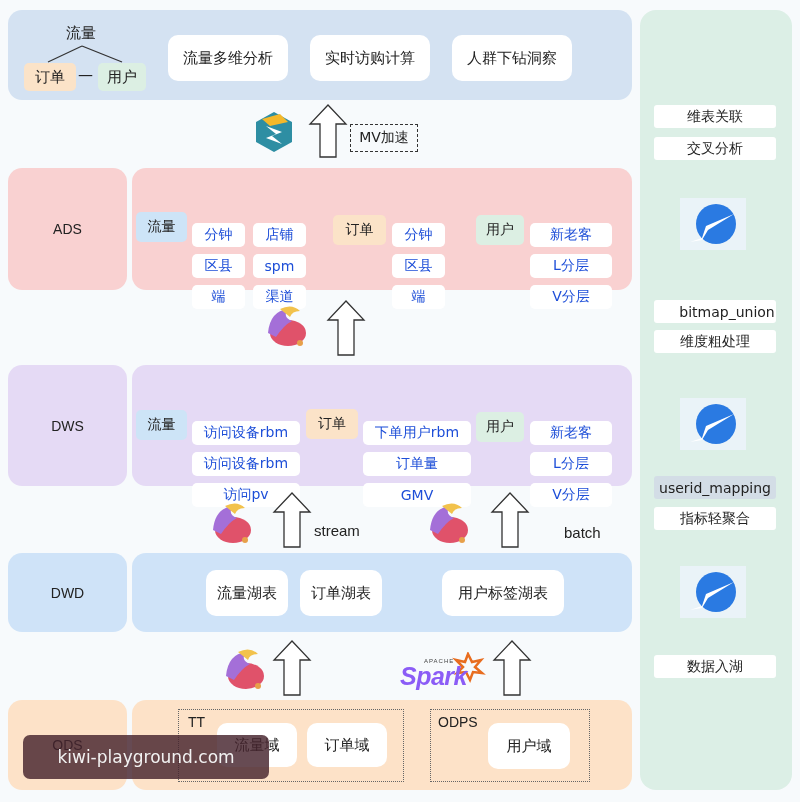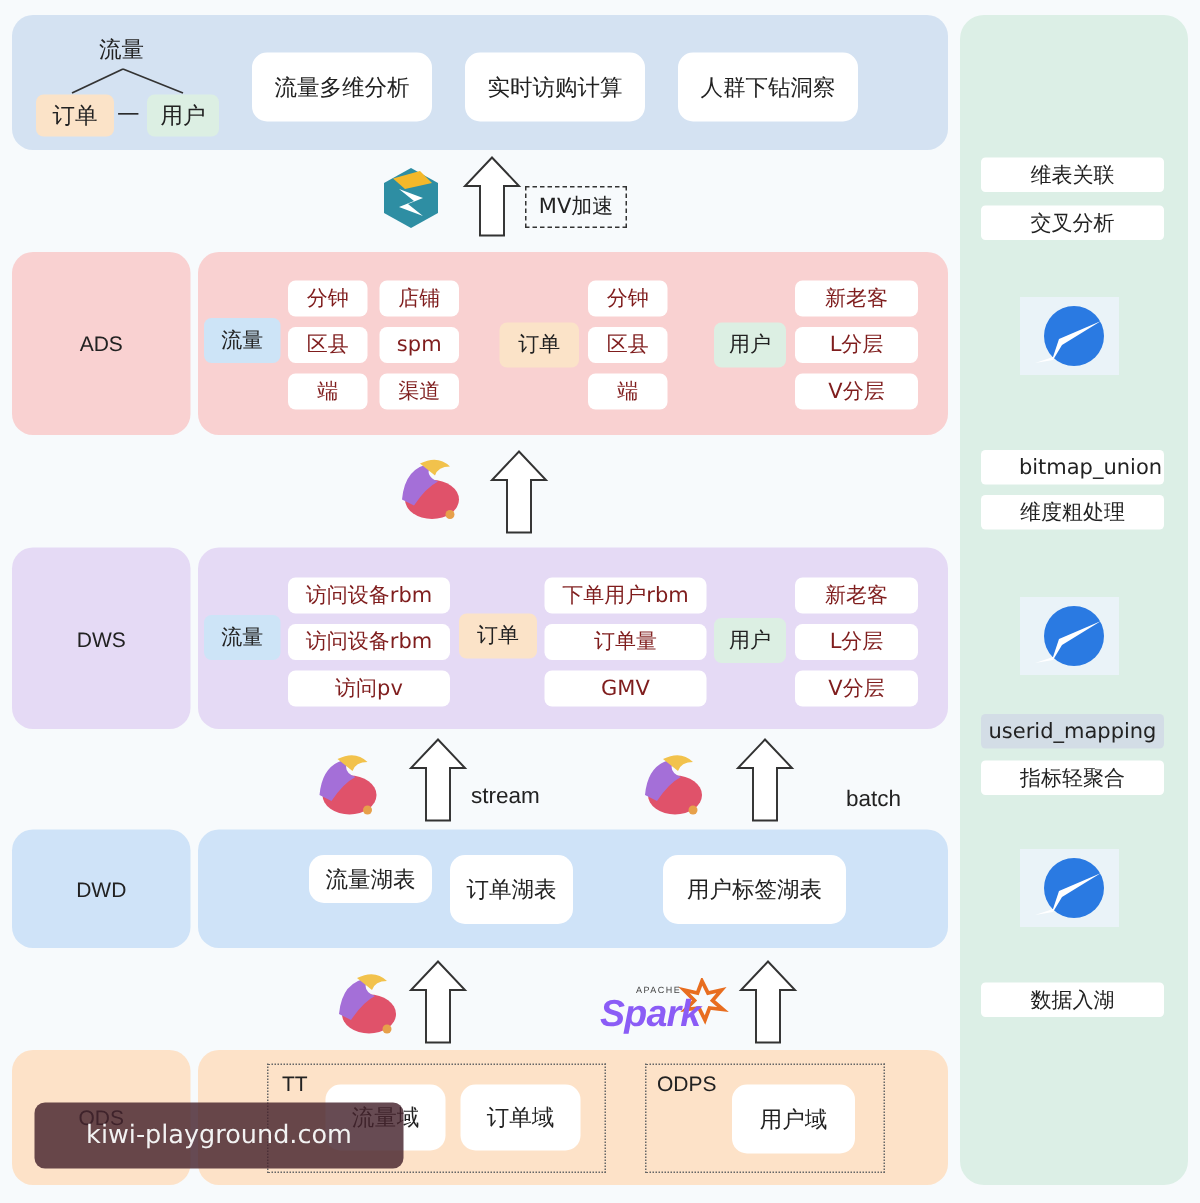--- a/index.html
+++ b/index.html
@@ -1,20 +1,20 @@
 <!DOCTYPE html>
 <html><head>
 <meta charset="utf-8">
 <style>
   * { box-sizing: border-box; margin: 0; padding: 0; }
   html, body { width: 800px; height: 802px; background: #f7fafc; overflow: hidden; }
   body { position: relative; font-family: "DejaVu Sans", "Liberation Sans", sans-serif; color: #222; }
   .abs { position: absolute; }
   .panel { position: absolute; border-radius: 14px; }
-  .chip { position: absolute; background: #fff; border-radius: 5px; font-size: 14px; display: flex; align-items: center; justify-content: center; white-space: nowrap; color: #7f1d1d; }
+  .chip { position: absolute; background: #fff; border-radius: 5px; font-size: 14px; display: flex; align-items: center; justify-content: center; white-space: nowrap; color: #1d4ed8; margin-top: 36px; }
   .tag { position: absolute; border-radius: 5px; font-size: 14px; display: flex; align-items: center; justify-content: center; white-space: nowrap; color: #222; }
   .label { position: absolute; font-size: 14px; white-space: nowrap; color: #222; }
   .layer-label { position: absolute; display: flex; align-items: center; justify-content: center; font-size: 14px; font-family: "Liberation Sans", sans-serif; color: #222; }
   .big-chip { position: absolute; background: #fff; border-radius: 10px; font-size: 15px; display: flex; align-items: center; justify-content: center; white-space: nowrap; color: #222; }
   .side-chip { position: absolute; left: 654px; width: 122px; height: 23px; background: #fff; border-radius: 3px; font-size: 14px; display: flex; align-items: center; justify-content: center; color: #222; white-space: nowrap; }
   .arrow { position: absolute; }
   .dotted { position: absolute; border: 1.5px dotted #666; }
   .watermark { position: absolute; left: 23px; top: 735px; width: 246px; height: 44px; background: rgba(70,35,45,0.82); border-radius: 7px; color: #f2f2f2; font-size: 17px; display: flex; align-items: center; justify-content: center; font-family: "DejaVu Sans", sans-serif; }
 </style>
 </head>
@@ -158,21 +158,21 @@
 </div>
 <svg class="arrow" style="left:490px; top:492px;" width="40" height="56" viewBox="0 0 40 56">
   <polygon points="20,1 38,20 28,20 28,55 12,55 12,20 2,20" fill="#fff" stroke="#333" stroke-width="1.3"></polygon>
 </svg>
 <div class="label" style="left:532px; top:524px; font-family:'Liberation Sans', sans-serif; font-size:15px;margin-left:32px;">batch</div>
 
 <div class="panel" style="left:8px; top:553px; width:119px; height:79px; background:#cfe3f8;"></div>
 <div class="layer-label" style="left:8px; top:553px; width:119px; height:79px;">DWD</div>
 <div class="panel" style="left:132px; top:553px; width:500px; height:79px; background:#cfe3f8;"></div>
 
-<div class="big-chip" style="left:206px; top:570px; width:82px; height:32px;">流量湖表</div>
+<div class="big-chip" style="left:206px; top:570px; width:82px; height:46px;">流量湖表</div>
 <div class="big-chip" style="left:300px; top:570px; width:82px; height:46px;">订单湖表</div>
 <div class="big-chip" style="left:442px; top:570px; width:122px; height:46px;">用户标签湖表</div>
 
 <div class="abs" style="left:220px; top:646px; width:48px; height:46px;">
   <svg width="48" height="46" viewBox="0 0 48 46">
     <ellipse cx="26" cy="30" rx="18" ry="13" fill="#e0526a"></ellipse>
     <path d="M6 30 Q8 8 26 6 Q20 14 30 18 Q22 22 14 34 Z" fill="#a46fd8"></path>
     <path d="M18 6 Q30 0 38 8 Q30 8 28 14 Z" fill="#f2c24c"></path>
     <circle cx="38" cy="40" r="3" fill="#e7a04a"></circle>
   </svg>

